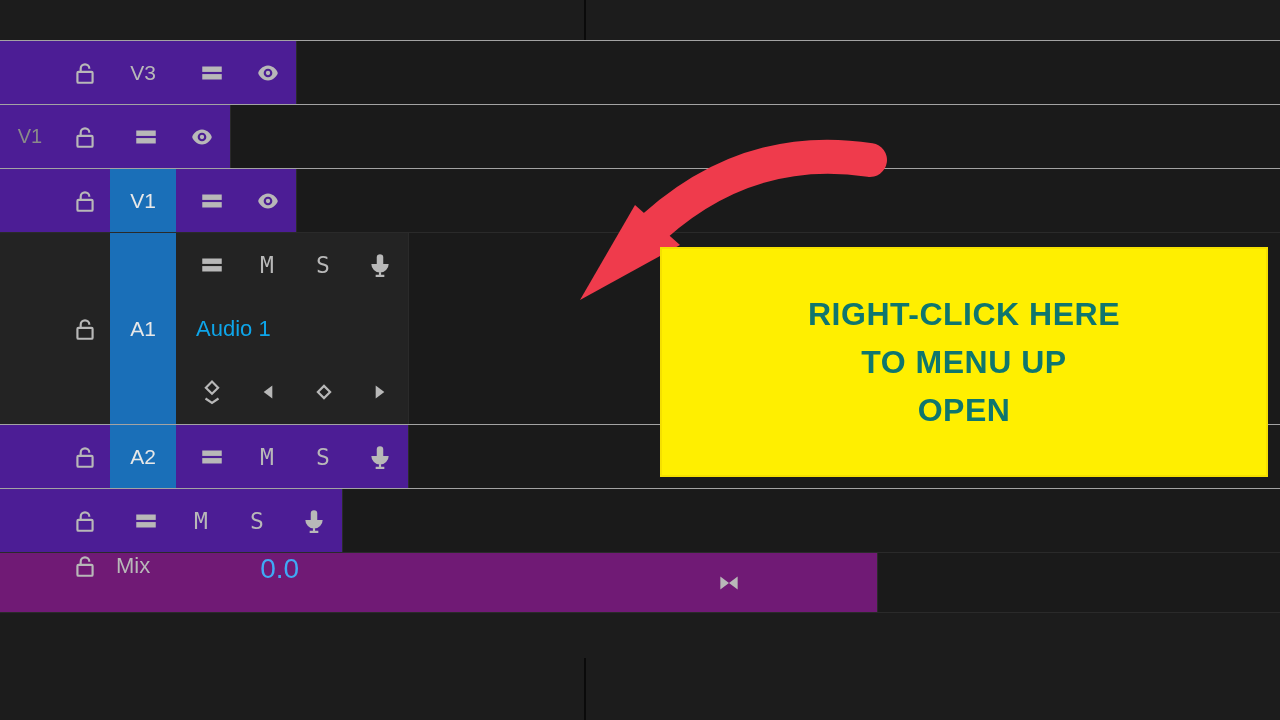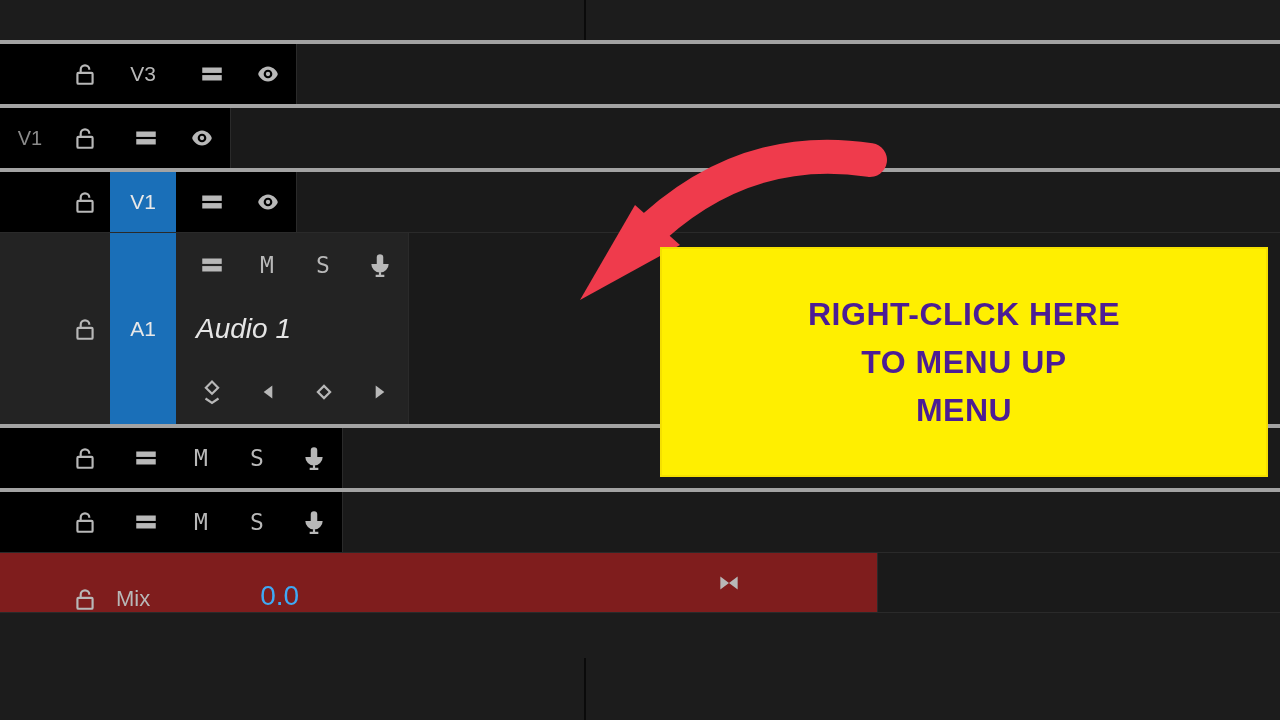--- a/index.html
+++ b/index.html
@@ -21,22 +21,22 @@
   .track-area {
     position: absolute;
     top: 40px;
     left: 0;
     width: 100%;
   }
   .track-row {
     display: flex;
     align-items: center;
     height: 64px;
-    border-top: 4px solid #a3a3a3;
-    background: #000000;
+    border-top: 1px solid #a3a3a3;
+    background: #4c1d95;
   }
   .source-patch {
     width: 60px;
     text-align: center;
     font-size: 20px;
     color: #8a8a8a;
   }
   .lock-cell {
     width: 50px;
     display: flex;
@@ -110,31 +110,30 @@
     flex-direction: column;
     height: 100%;
   }
   .audio-expanded .controls-stack .srow {
     display: flex;
     align-items: center;
     height: 64px;
     padding-left: 8px;
   }
   .audio-name {
-    font-size: 28px;
-    color: #e5e5e5;
+    font-size: 22px;
+    color: #0ea5e9;
     padding-left: 12px;
-    font-style: italic;
   }
   .mix-row {
     display: flex;
-    align-items: flex-end;
+    align-items: flex-start;
     height: 60px;
     border-top: 1px solid #2a2a2a;
-    background: #7f1d1d;
+    background: #701a75;
   }
   .mix-label {
     font-size: 22px;
     color: #b8b8b8;
     padding-left: 6px;
   }
   .mix-value {
     font-size: 28px;
     color: #3fa9f5;
     padding-left: 110px;
@@ -156,21 +155,21 @@
     background: #ffef00;
     border: 2px solid #f5e000;
     display: flex;
     flex-direction: column;
     justify-content: center;
     align-items: center;
     text-align: center;
     font-weight: 800;
     font-size: 32px;
     line-height: 1.5;
-    color: #4c1d95;
+    color: #0f766e;
     letter-spacing: 0.5px;
   }
   .arrow-wrap {
     position: absolute;
     top: 130px;
     left: 540px;
     width: 360px;
     height: 200px;
     pointer-events: none;
   }
@@ -337,20 +336,21 @@
     </div>
 
     <div class="track-row">
       <div class="source-patch"></div>
       <div class="lock-cell">
         <svg class="icon stroke" viewBox="0 0 24 24">
             <rect x="5" y="11" width="14" height="10" rx="1"></rect>
             <path d="M8 11 V8 a4 4 0 0 1 8 0"></path>
           </svg>
       </div>
+      <div class="track-label-cell targeted">A2</div>
       <div class="controls-cell">
         <div class="ctrl-btn">
           <svg class="icon" viewBox="0 0 24 24">
               <rect x="3" y="6" width="18" height="5"></rect>
               <rect x="3" y="13" width="18" height="5"></rect>
             </svg>
         </div>
         <div class="ctrl-btn letter">M</div>
         <div class="ctrl-btn letter">S</div>
         <div class="ctrl-btn">
@@ -416,16 +416,16 @@
   <div class="arrow-wrap">
     <svg viewBox="0 0 360 200" width="360" height="200">
       <path d="M 330 30 Q 200 10 100 110" fill="none" stroke="#ef3b4c" stroke-width="34" stroke-linecap="round"></path>
       <path d="M 40 170 L 140 115 L 95 75 Z" fill="#ef3b4c"></path>
     </svg>
   </div>
 
   <div class="callout-box">
     <div>RIGHT-CLICK HERE</div>
     <div>TO MENU UP</div>
-    <div>MENU</div>
+    <div>OPEN</div>
   </div>
 
 </div>
 
 </body></html>

